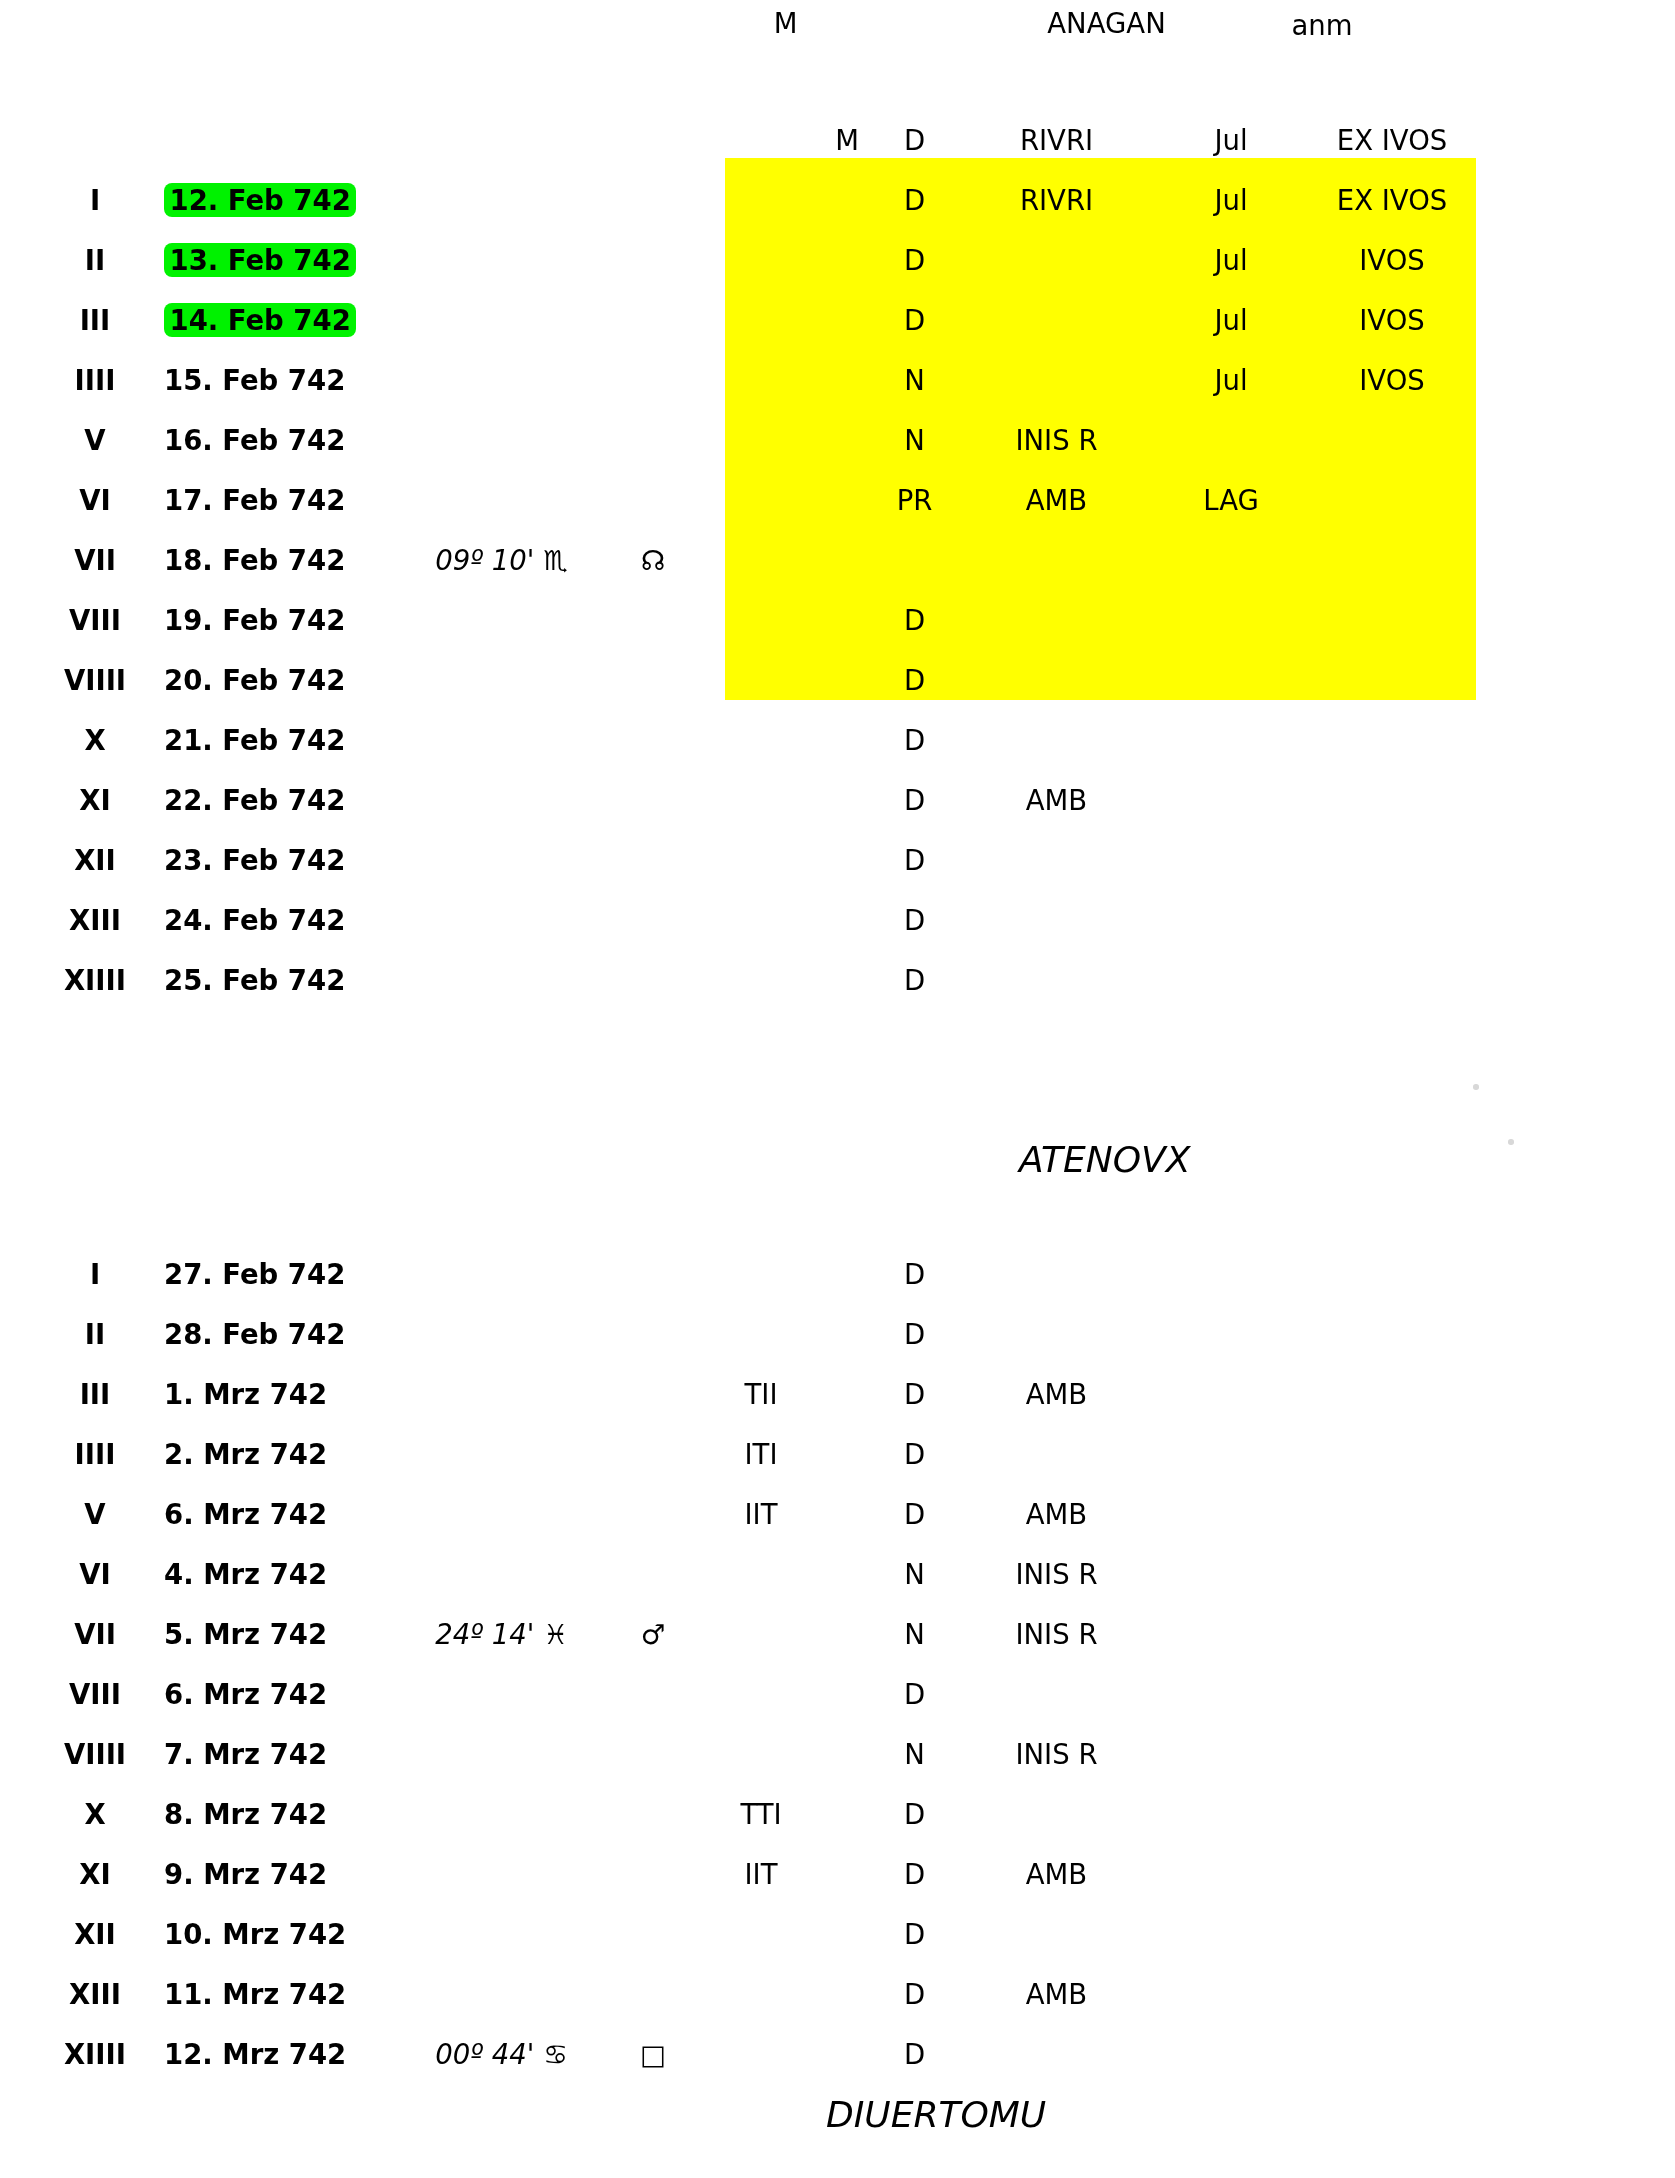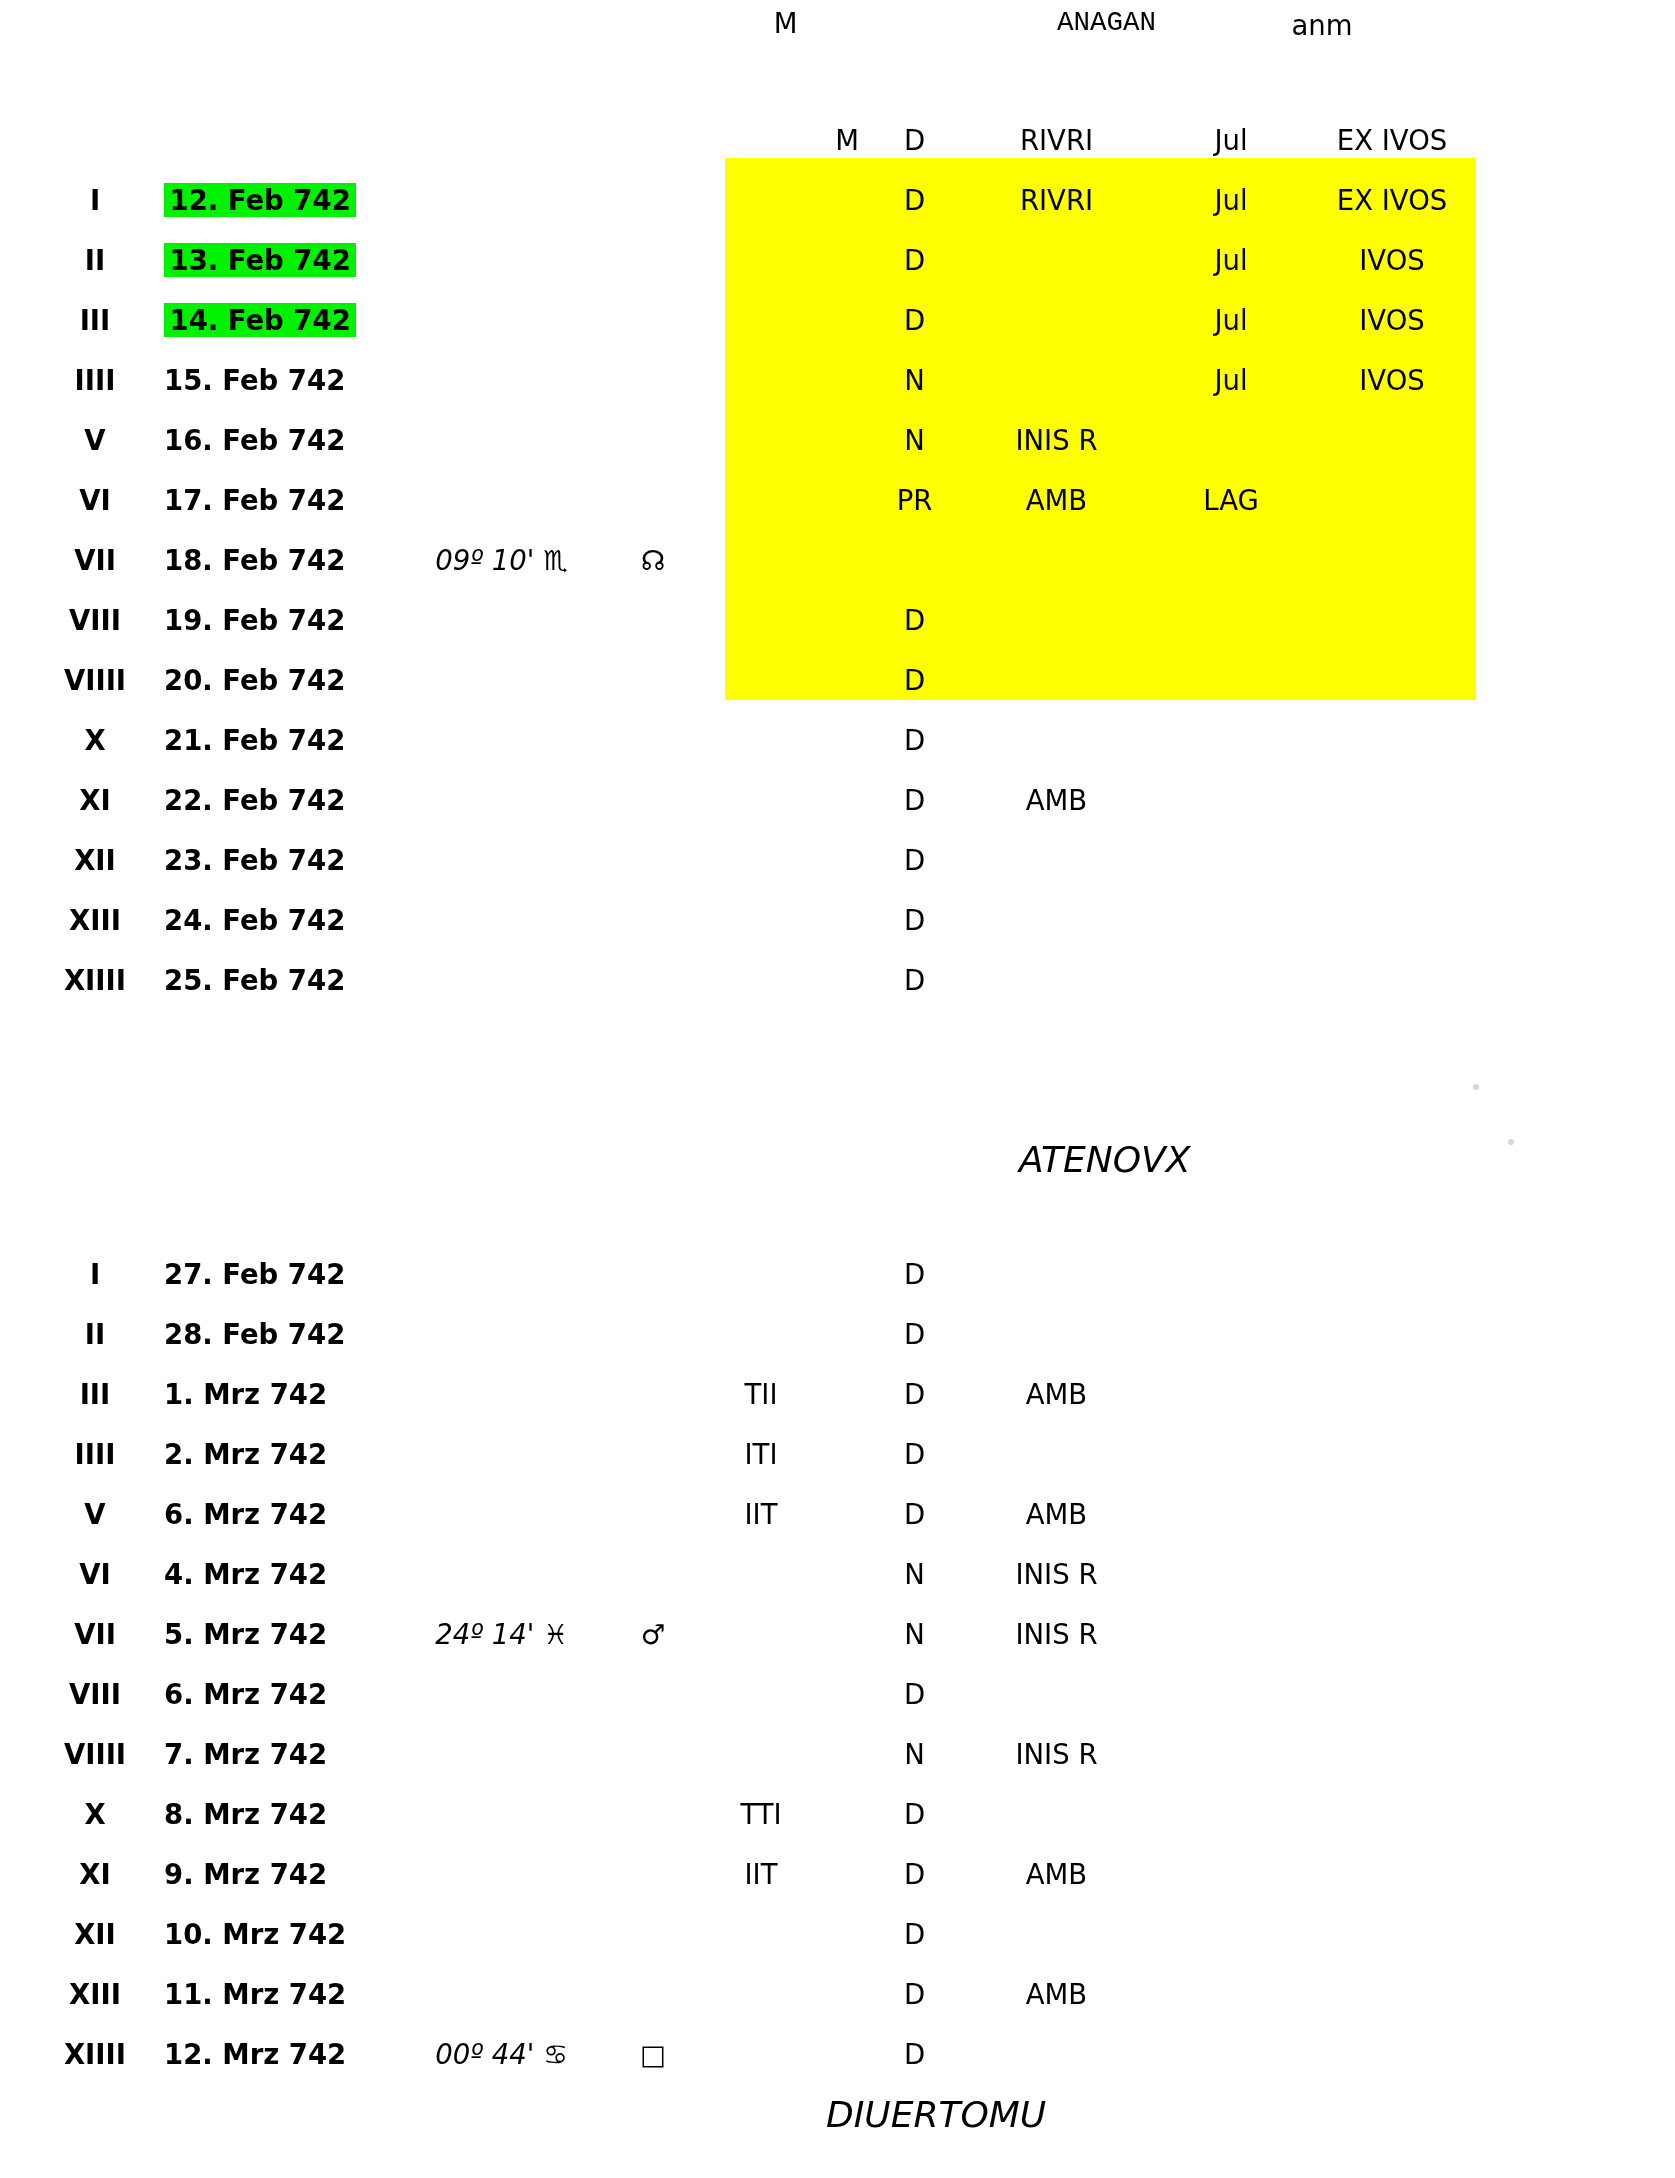--- a/index.html
+++ b/index.html
@@ -73,20 +73,21 @@
   .c-note    { width: 211px; text-align: center; font-size: 27.5px; }
   .c-jul     { width: 138px; text-align: center; font-size: 27.5px; }
   .c-ivos    { width: 184px; text-align: center;   font-size: 27.5px; padding-left: 5.5px;}
 
   .hl-green {
     background: #00f200;
   }
   .date-box {
     display: inline-block;
     padding: 0.9px 5.5px;
+    border-radius: 8px;
   }
 
   
   .section-label {
     position: absolute;
     font-size: 36px;
     white-space: nowrap;
     z-index: 2;
     font-style: italic;
   }
@@ -105,21 +106,21 @@
 
 <div class="page">
 
   <div class="yellow-block"></div>
 
   <div class="faint-dot" style="left:1473px; top:1084px;"></div>
   <div class="faint-dot" style="left:1508px; top:1139px;"></div>
 
   <div class="top-header">
     <div class="hdr-cell" style="left:758px; top:7.3px; width:55px;">M</div>
-    <div class="hdr-cell" style="left:1001px; top:7.3px; width:211px;font-family:Liberation Mono, monospace;">ANAGAN</div>
+    <div class="hdr-cell" style="left:1001px; top:7.3px; width:211px;">ANAGAN</div>
     <div class="hdr-cell" style="left:1267px; top:9.2px; width:110px;">anm</div>
   </div>
 
   <table class="cal-table" style="left:26px; top:110px;">
     <thead>
       <tr>
         <td class="c-roman"></td>
         <td class="c-date"></td>
         <td class="c-astro"></td>
         <td class="c-aspect"></td>

